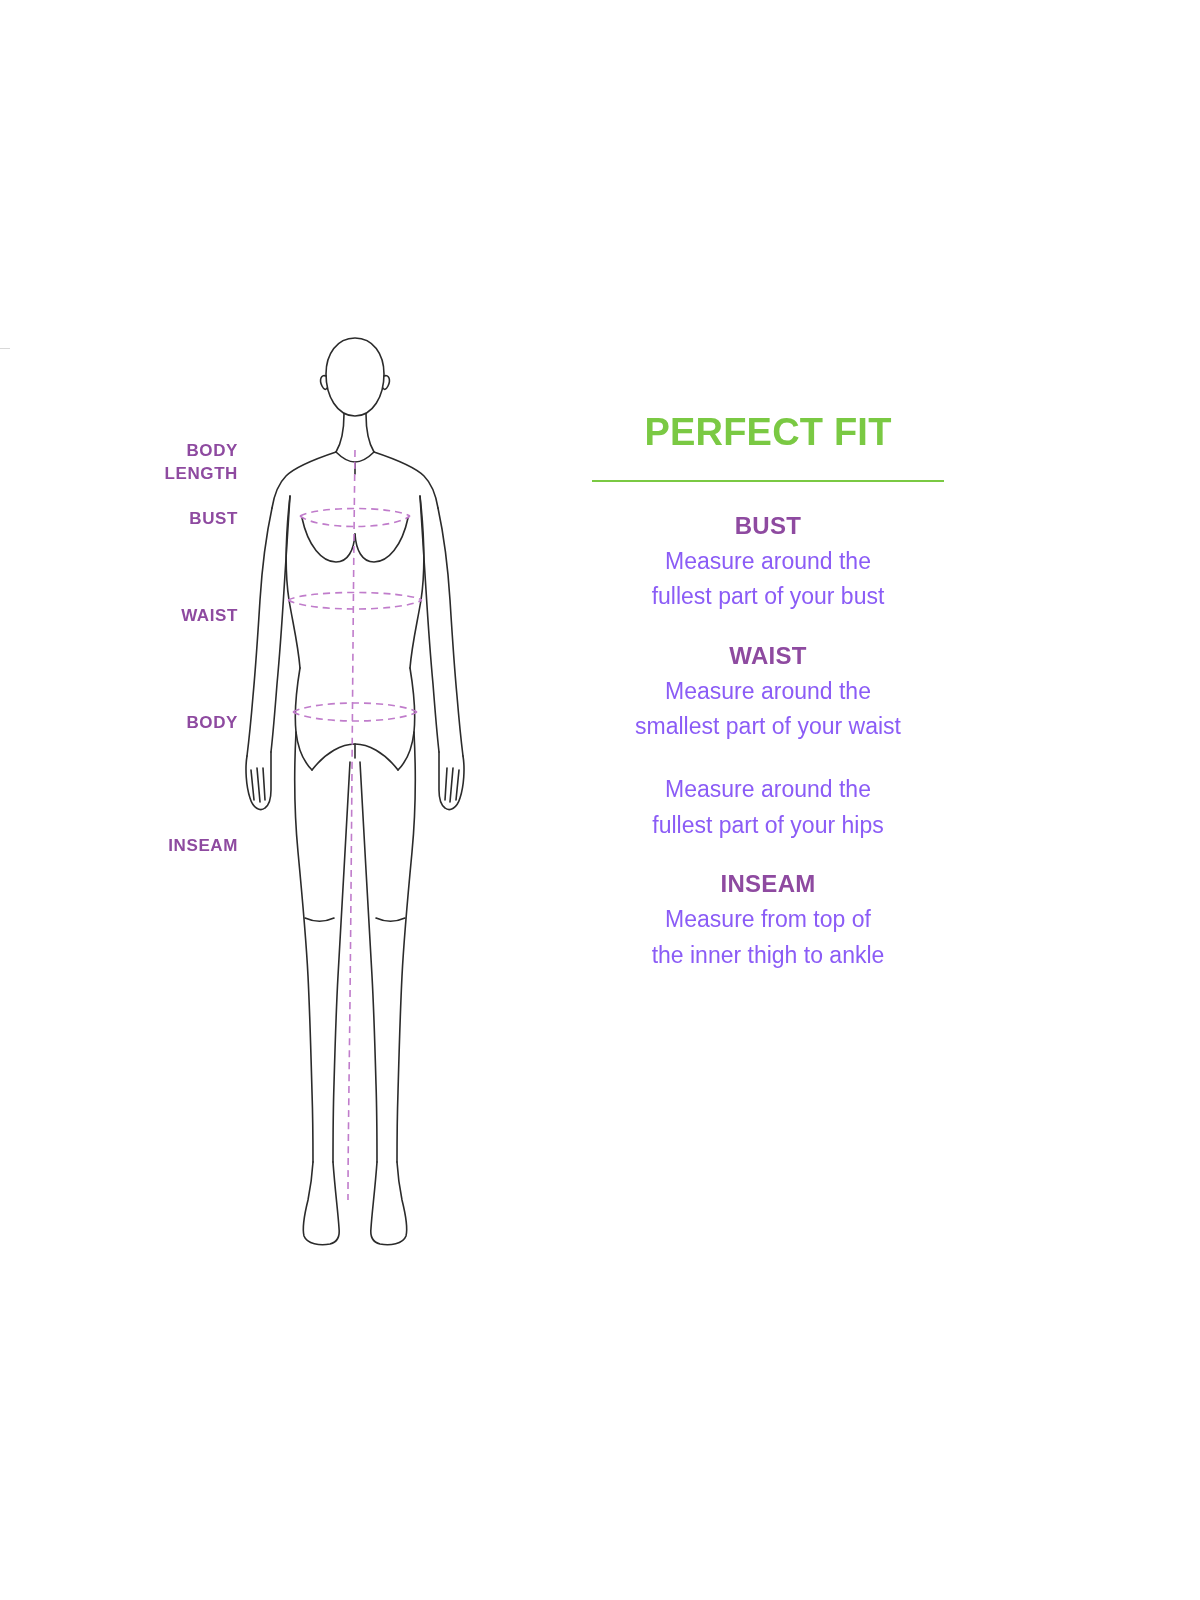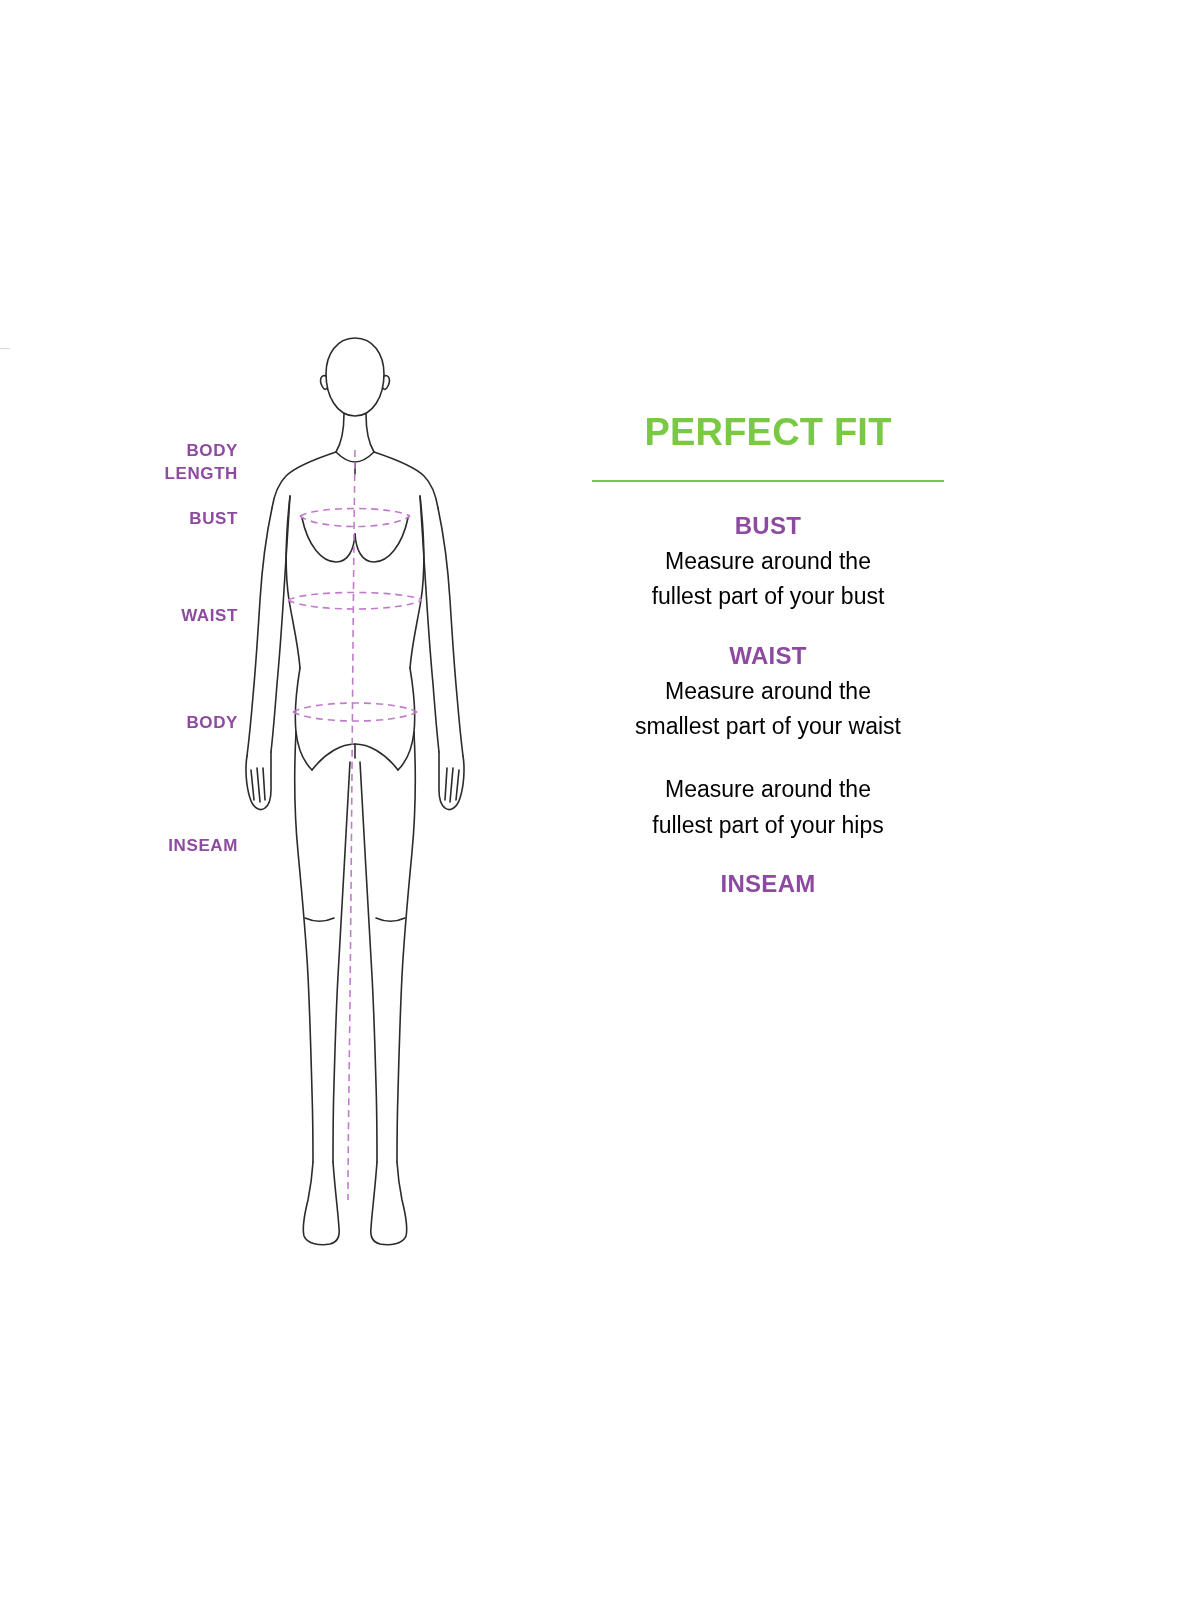--- a/index.html
+++ b/index.html
@@ -82,21 +82,21 @@
   }
   .block:last-child { margin-bottom: 0; }
   .block-title {
     color: #8e4aa0;
     font-size: 24px;
     font-weight: 700;
     letter-spacing: 0.3px;
     margin: 0 0 4px 0;
   }
   .block-desc {
-    color: #000000;
+    color: #8b5cf6;
     font-size: 23px;
     font-weight: 400;
     line-height: 1.55;
     margin: 0;
     white-space: pre-line;
   }
 
   
   .edge-tick {
     position: absolute;
@@ -229,16 +229,18 @@
 smallest part of your waist</p>
     </div>
 
     <div class="block">
       <p class="block-desc">Measure around the
 fullest part of your hips</p>
     </div>
 
     <div class="block">
       <div class="block-title">INSEAM</div>
+      <p class="block-desc">Measure from top of
+the inner thigh to ankle</p>
     </div>
 
   </div>
 </div>
 
 </body></html>

